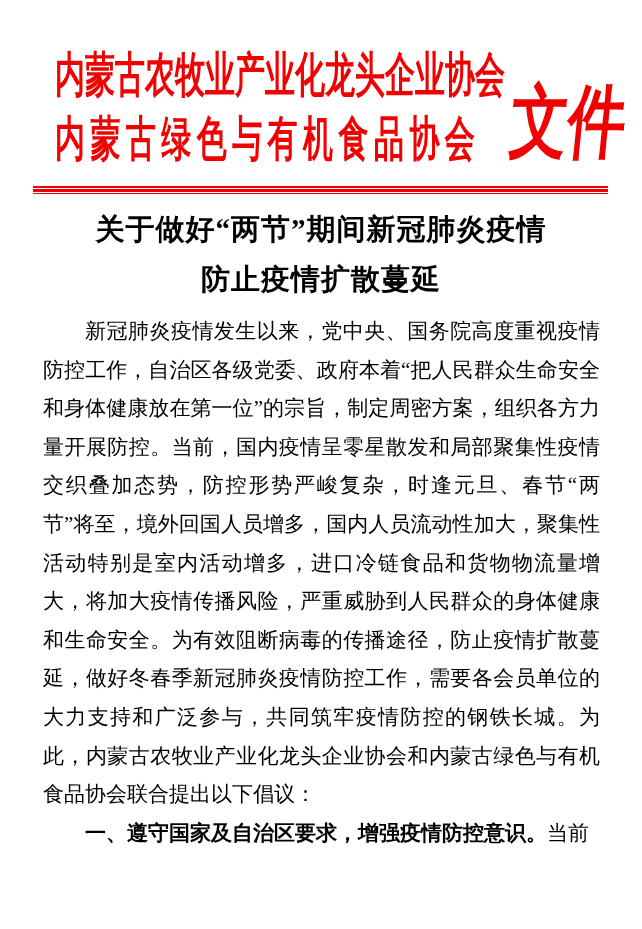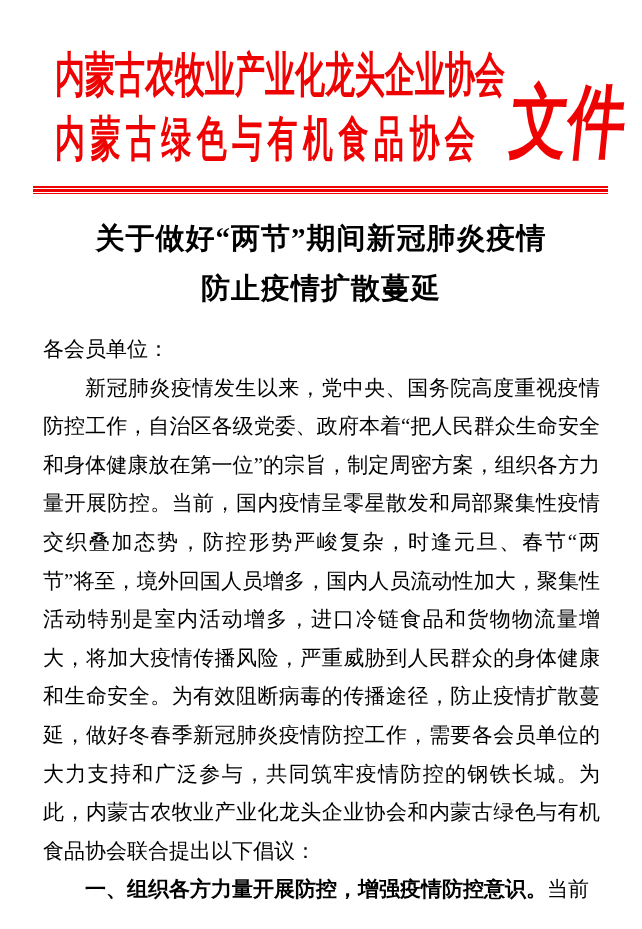--- a/index.html
+++ b/index.html
@@ -55,21 +55,21 @@
       var(--red) 0px, var(--red) 2px,
       #ffffff 2px, #ffffff 3px,
       var(--red) 3px, var(--red) 6px,
       #ffffff 6px, #ffffff 7px,
       var(--red) 7px, var(--red) 8px
     );
   }
 
   
   .doc-title {
-    margin: 9px;
+    margin: 0;
     padding-top: 10px;
     text-align: center;
     font-size: 29px;
     font-weight: bold;
     line-height: 50px;
     letter-spacing: 1px;
     font-family: "Liberation Serif", "DejaVu Serif", serif;
   }
   .doc-title .title-line { display: block; }
 
@@ -103,18 +103,17 @@
     <div class="doc-word">文件</div>
     <div class="red-rule"></div>
   </header>
 
   <h1 class="doc-title">
     <span class="title-line">关于做好“两节”期间新冠肺炎疫情</span>
     <span class="title-line">防止疫情扩散蔓延</span>
   </h1>
 
   <div class="doc-body">
-    <p class="salutation">各会员单位：</p>
     <p class="para">新冠肺炎疫情发生以来，党中央、国务院高度重视疫情防控工作，自治区各级党委、政府本着“把人民群众生命安全和身体健康放在第一位”的宗旨，制定周密方案，组织各方力量开展防控。当前，国内疫情呈零星散发和局部聚集性疫情交织叠加态势，防控形势严峻复杂，时逢元旦、春节“两节”将至，境外回国人员增多，国内人员流动性加大，聚集性活动特别是室内活动增多，进口冷链食品和货物物流量增大，将加大疫情传播风险，严重威胁到人民群众的身体健康和生命安全。为有效阻断病毒的传播途径，防止疫情扩散蔓延，做好冬春季新冠肺炎疫情防控工作，需要各会员单位的大力支持和广泛参与，共同筑牢疫情防控的钢铁长城。为此，内蒙古农牧业产业化龙头企业协会和内蒙古绿色与有机食品协会联合提出以下倡议：</p>
-    <p class="para"><span class="bold-lead">一、组织各方力量开展防控，增强疫情防控意识。</span><span>当前</span></p>
+    <p class="para"><span class="bold-lead">一、遵守国家及自治区要求，增强疫情防控意识。</span><span>当前</span></p>
   </div>
 
 </div>
 
 </body></html>

